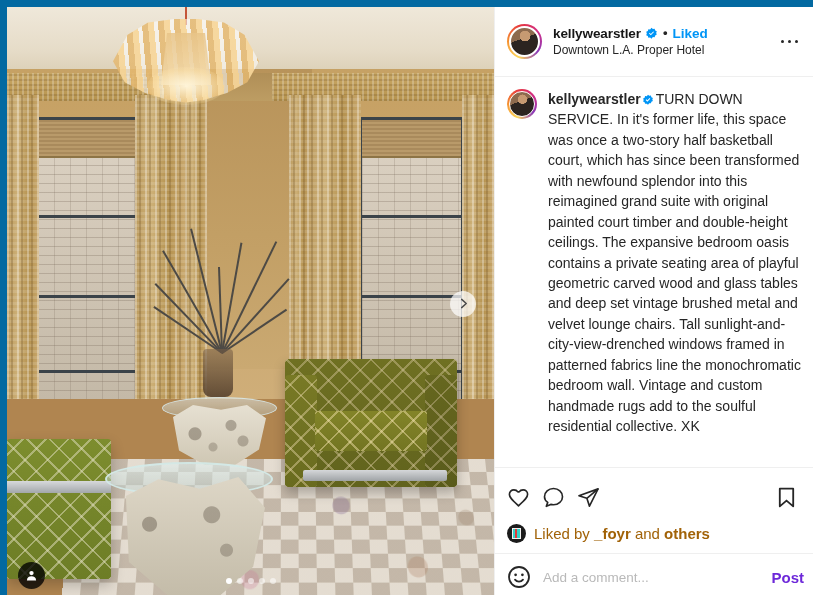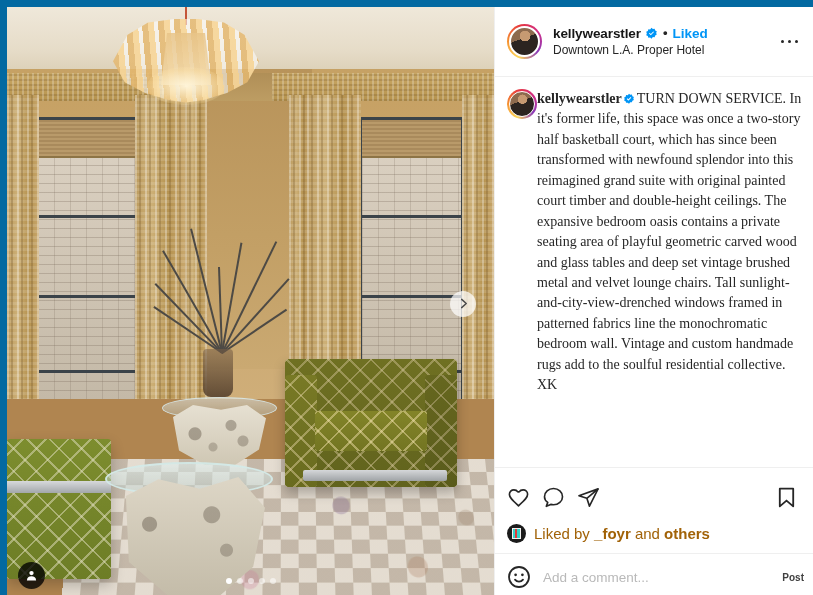--- a/index.html
+++ b/index.html
@@ -324,21 +324,21 @@
     flex:0 0 auto; padding:4px 6px; cursor:pointer;
     display:flex; gap:3.5px; align-items:center;
   }
   .menu i { width:3.5px; height:3.5px; background:#262626; border-radius:50%; display:block; }
 
   
   .body {
     flex:1 1 auto; overflow:hidden;
     padding:12px 14px 4px 12px;
   }
-  .cap { display:flex; gap:0;font-family:Liberation Serif, serif; }
+  .cap { display:flex; gap:11px; }
   .cap-av {
     width:30px; height:30px; flex:0 0 30px; border-radius:50%;
     padding:1.8px;
     background: conic-gradient(from 200deg,#fdd75a,#f59030,#e6373f,#cf2d88,#8a3ab9,#fdd75a);
   }
   .cap-av > .inner {
     width:100%; height:100%; border-radius:50%;
     border:1.8px solid #fff;
     background:
       radial-gradient(circle at 52% 30%, #c79a72 0 22%, rgba(0,0,0,0) 23%),
@@ -383,21 +383,21 @@
     height:47px;
     margin-top:8px;
   }
   .emoji { width:24px; height:24px; flex:0 0 24px; cursor:pointer; }
   .cinput {
     flex:1; border:0; outline:0; font-size:13.5px; color:#262626;
     font-family:"Liberation Sans", sans-serif; background:transparent;
   }
   .cinput::placeholder { color:#b9b9b9; }
   .postbtn {
-    font-size:10px; font-weight:bold; color:#404040; cursor:pointer;
+    font-size:15px; font-weight:bold; color:#6d28d9; cursor:pointer;
     background:none; border:0; font-family:"Liberation Sans", sans-serif;
   }
 </style>
 </head>
 <body>
 
 <div class="post">
 
   <div class="media">
     <div class="photo">

